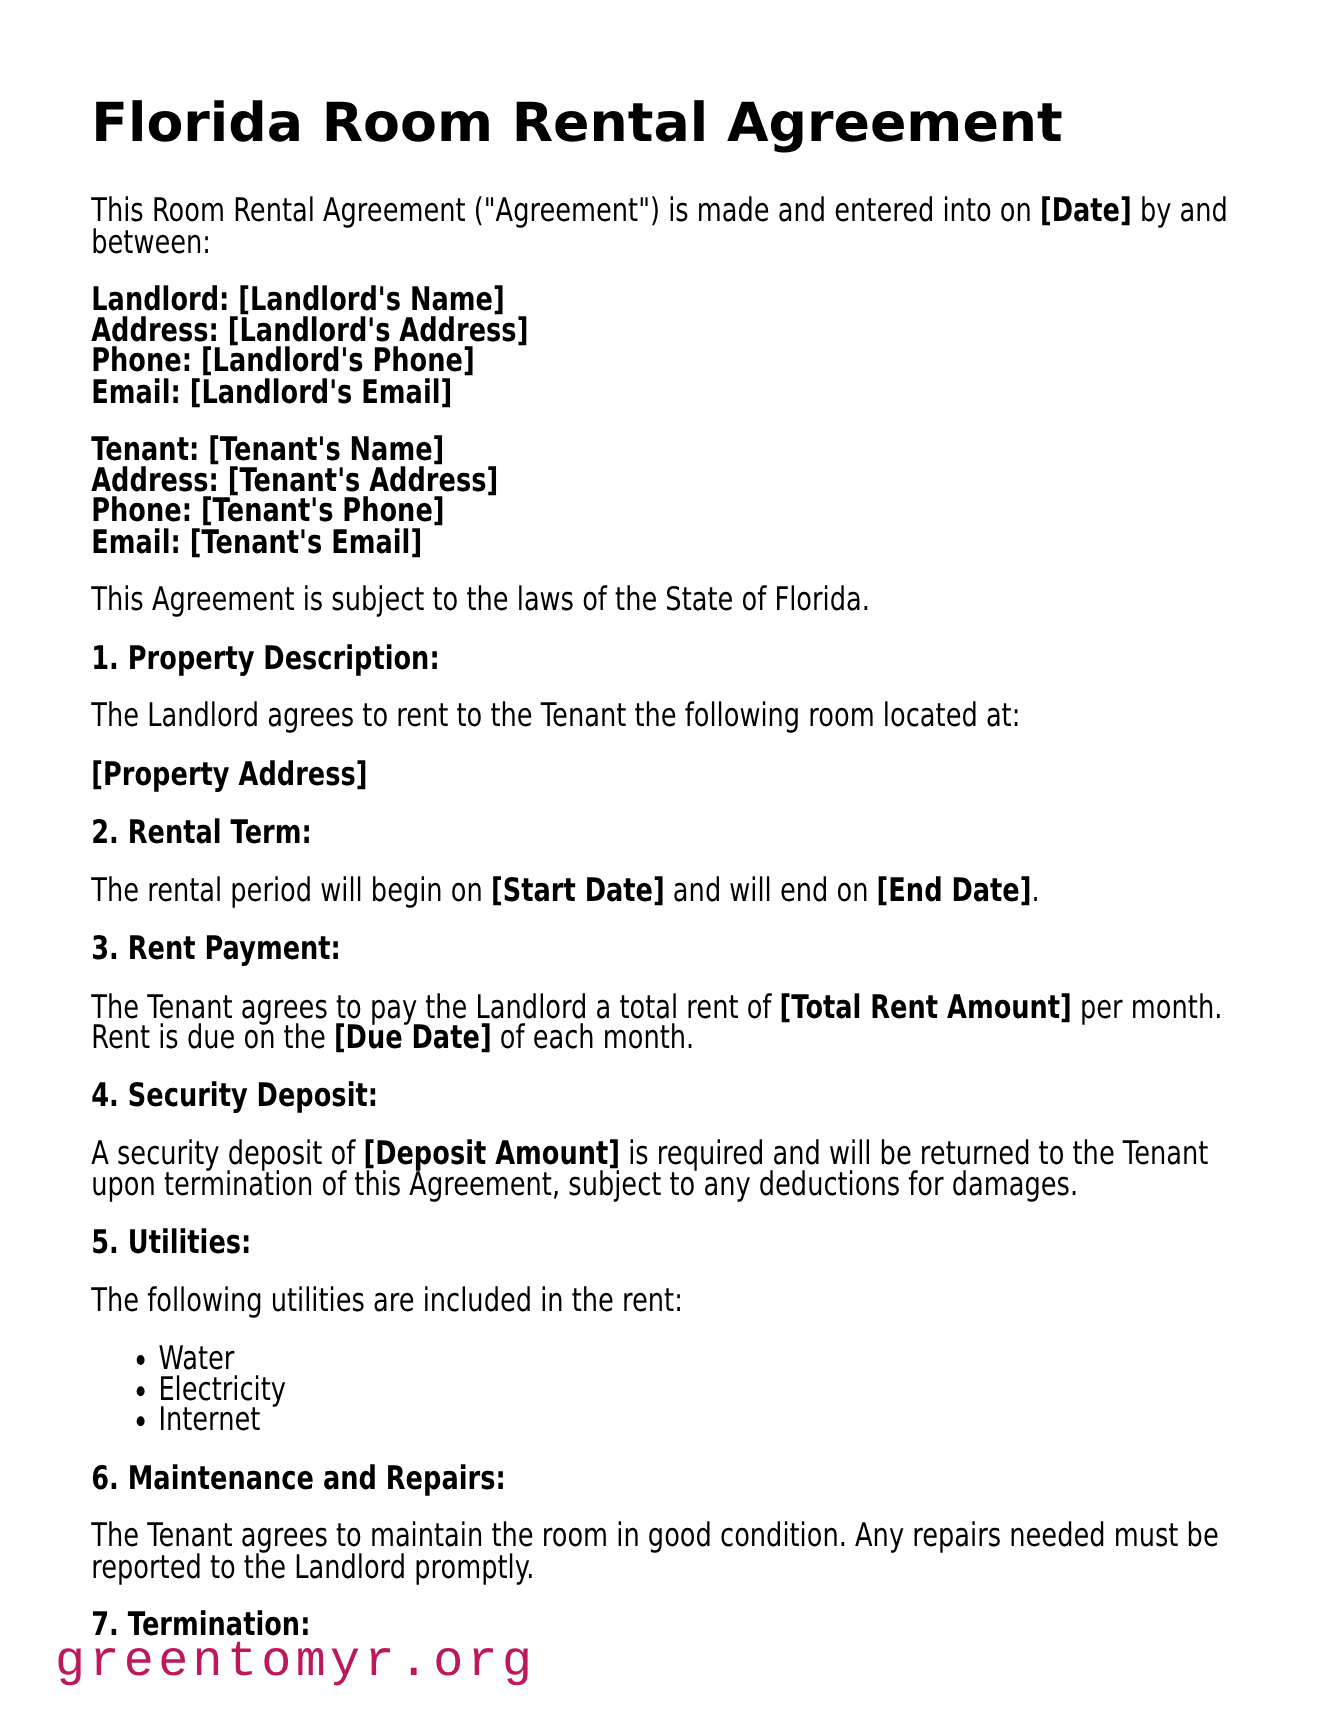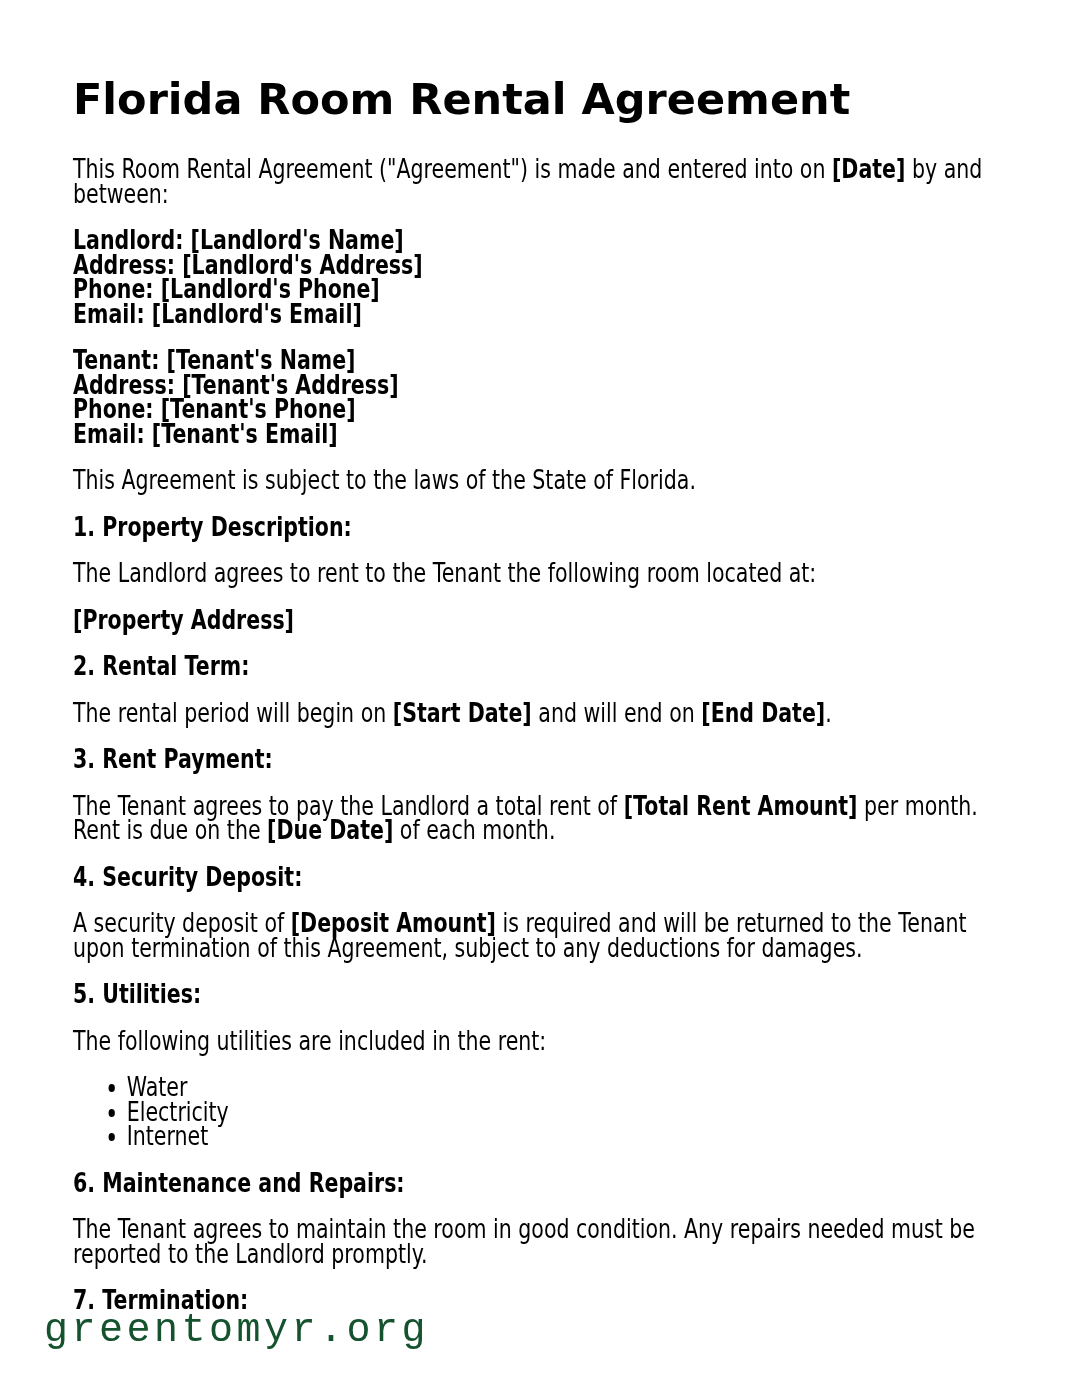--- a/index.html
+++ b/index.html
@@ -83,14 +83,14 @@
         <li>Water</li>
         <li>Electricity</li>
         <li>Internet</li>
       </ul>
       <p><strong>6. Maintenance and Repairs:</strong></p>
       <p><span>The Tenant agrees to maintain the room in good condition. Any repairs needed must be
 reported to the Landlord promptly.</span></p>
       <p><strong>7. Termination:</strong></p>
     </div>
 
-  <div class="watermark" style="color: #14532d;">greentomyr.org</div>
+  <div class="watermark" style="color: #be185d;">greentomyr.org</div>
 </div>
 
 </body></html>

